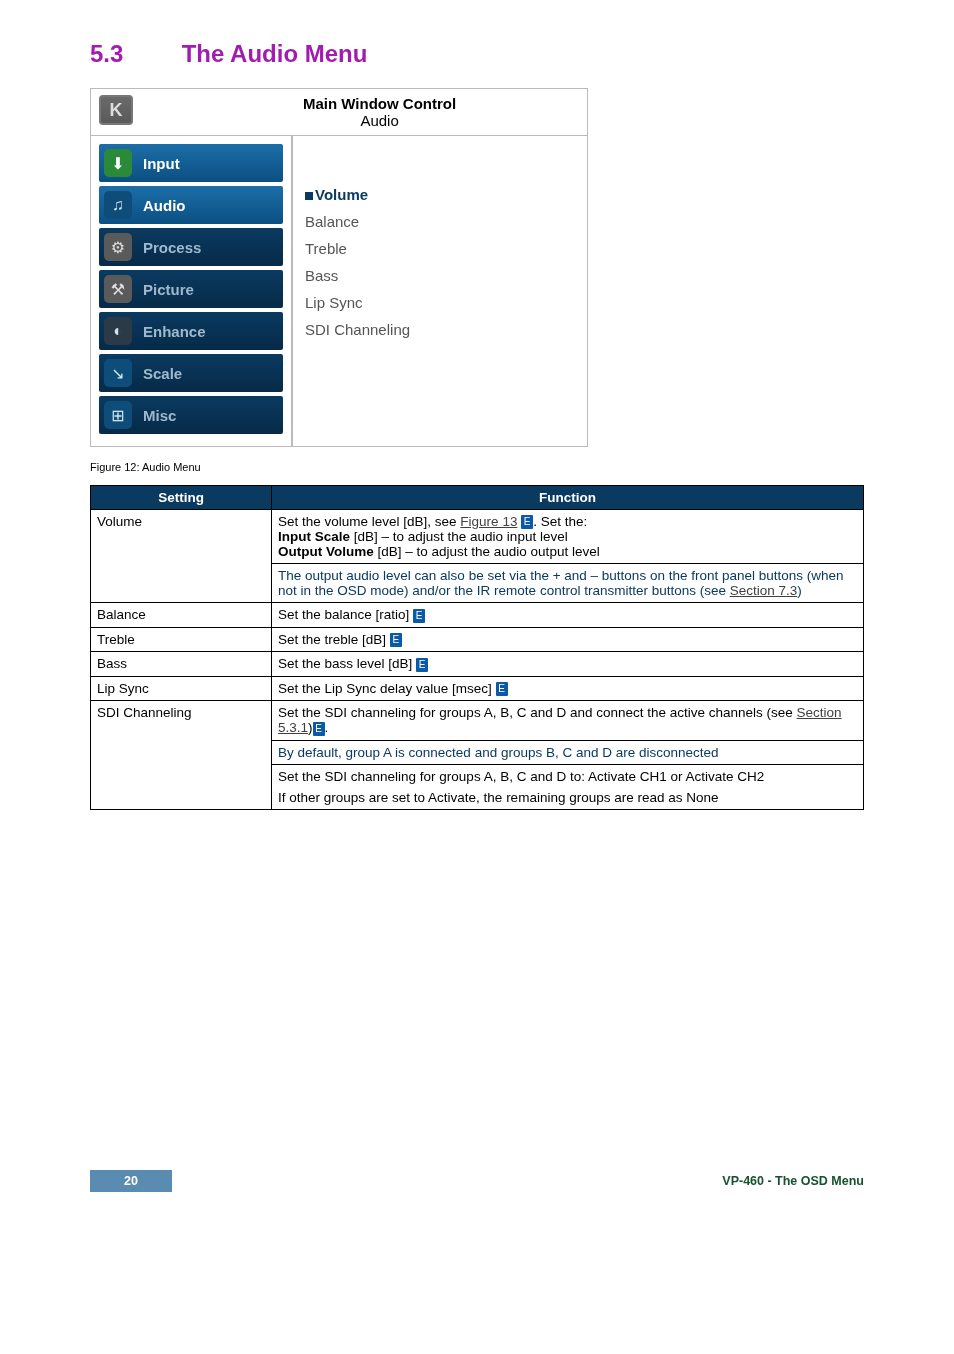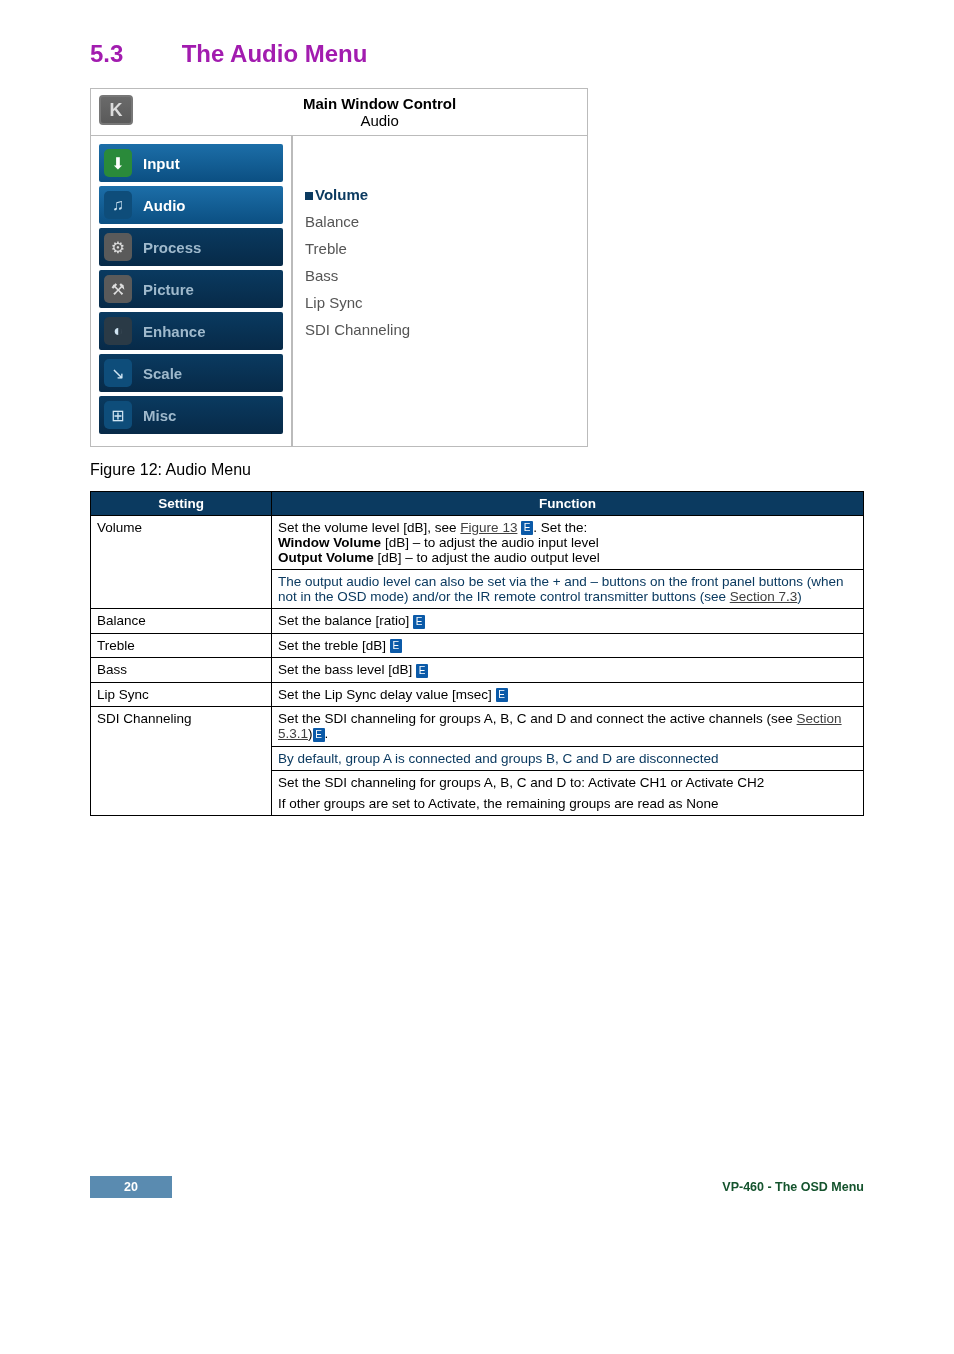--- a/index.html
+++ b/index.html
@@ -77,21 +77,21 @@
     flex:1; background:#fff;
     padding: 14px 10px 10px 12px;
     border-left: 2px solid #bbb;
     display:flex; flex-direction:column;
     gap: 6px;
   }
   .content-item { font-size:15px; color:#555; margin-bottom:4px; }
   .content-item.sel { color:#0b3a60; font-weight:bold; }
   .bullet { display:inline-block; width:8px; height:8px; background:#0b3a60; margin-right:2px; vertical-align:middle; }
 
-  .figure-caption { font-size: 16px; margin: 6px 0 12px 0; }
+  .figure-caption { font-size: 11px; margin: 6px 0 12px 0; }
 
   table.settings {
     width: 100%;
     border-collapse: collapse;
     font-size: 13.5px;
   }
   table.settings th {
     background: #0b3a60;
     color: #fff;
     font-weight: bold;
@@ -213,21 +213,21 @@
     <tr>
       <th class="col-setting">Setting</th>
       <th>Function</th>
     </tr>
   </thead>
   <tbody>
     <tr>
       <td rowspan="2">Volume</td>
       <td>
         <span>Set the volume level [dB], see </span><a href="#" class="link">Figure 13</a> <span class="bluebadge">E</span><span>. Set the:</span><br>
-        <b>Window Volume</b><span> [dB] – to adjust the audio input level</span><br>
+        <b>Input Scale</b><span> [dB] – to adjust the audio input level</span><br>
         <b>Output Volume</b><span> [dB] – to adjust the audio output level</span>
       </td>
     </tr>
     <tr>
       <td class="note-text">
         <span>The output audio level can also be set via the + and – buttons on the front panel buttons (when not in the OSD mode) and/or the IR remote control transmitter buttons (see </span><a href="#" class="link">Section 7.3</a><span>)</span>
       </td>
     </tr>
     <tr>
       <td>Balance</td>

